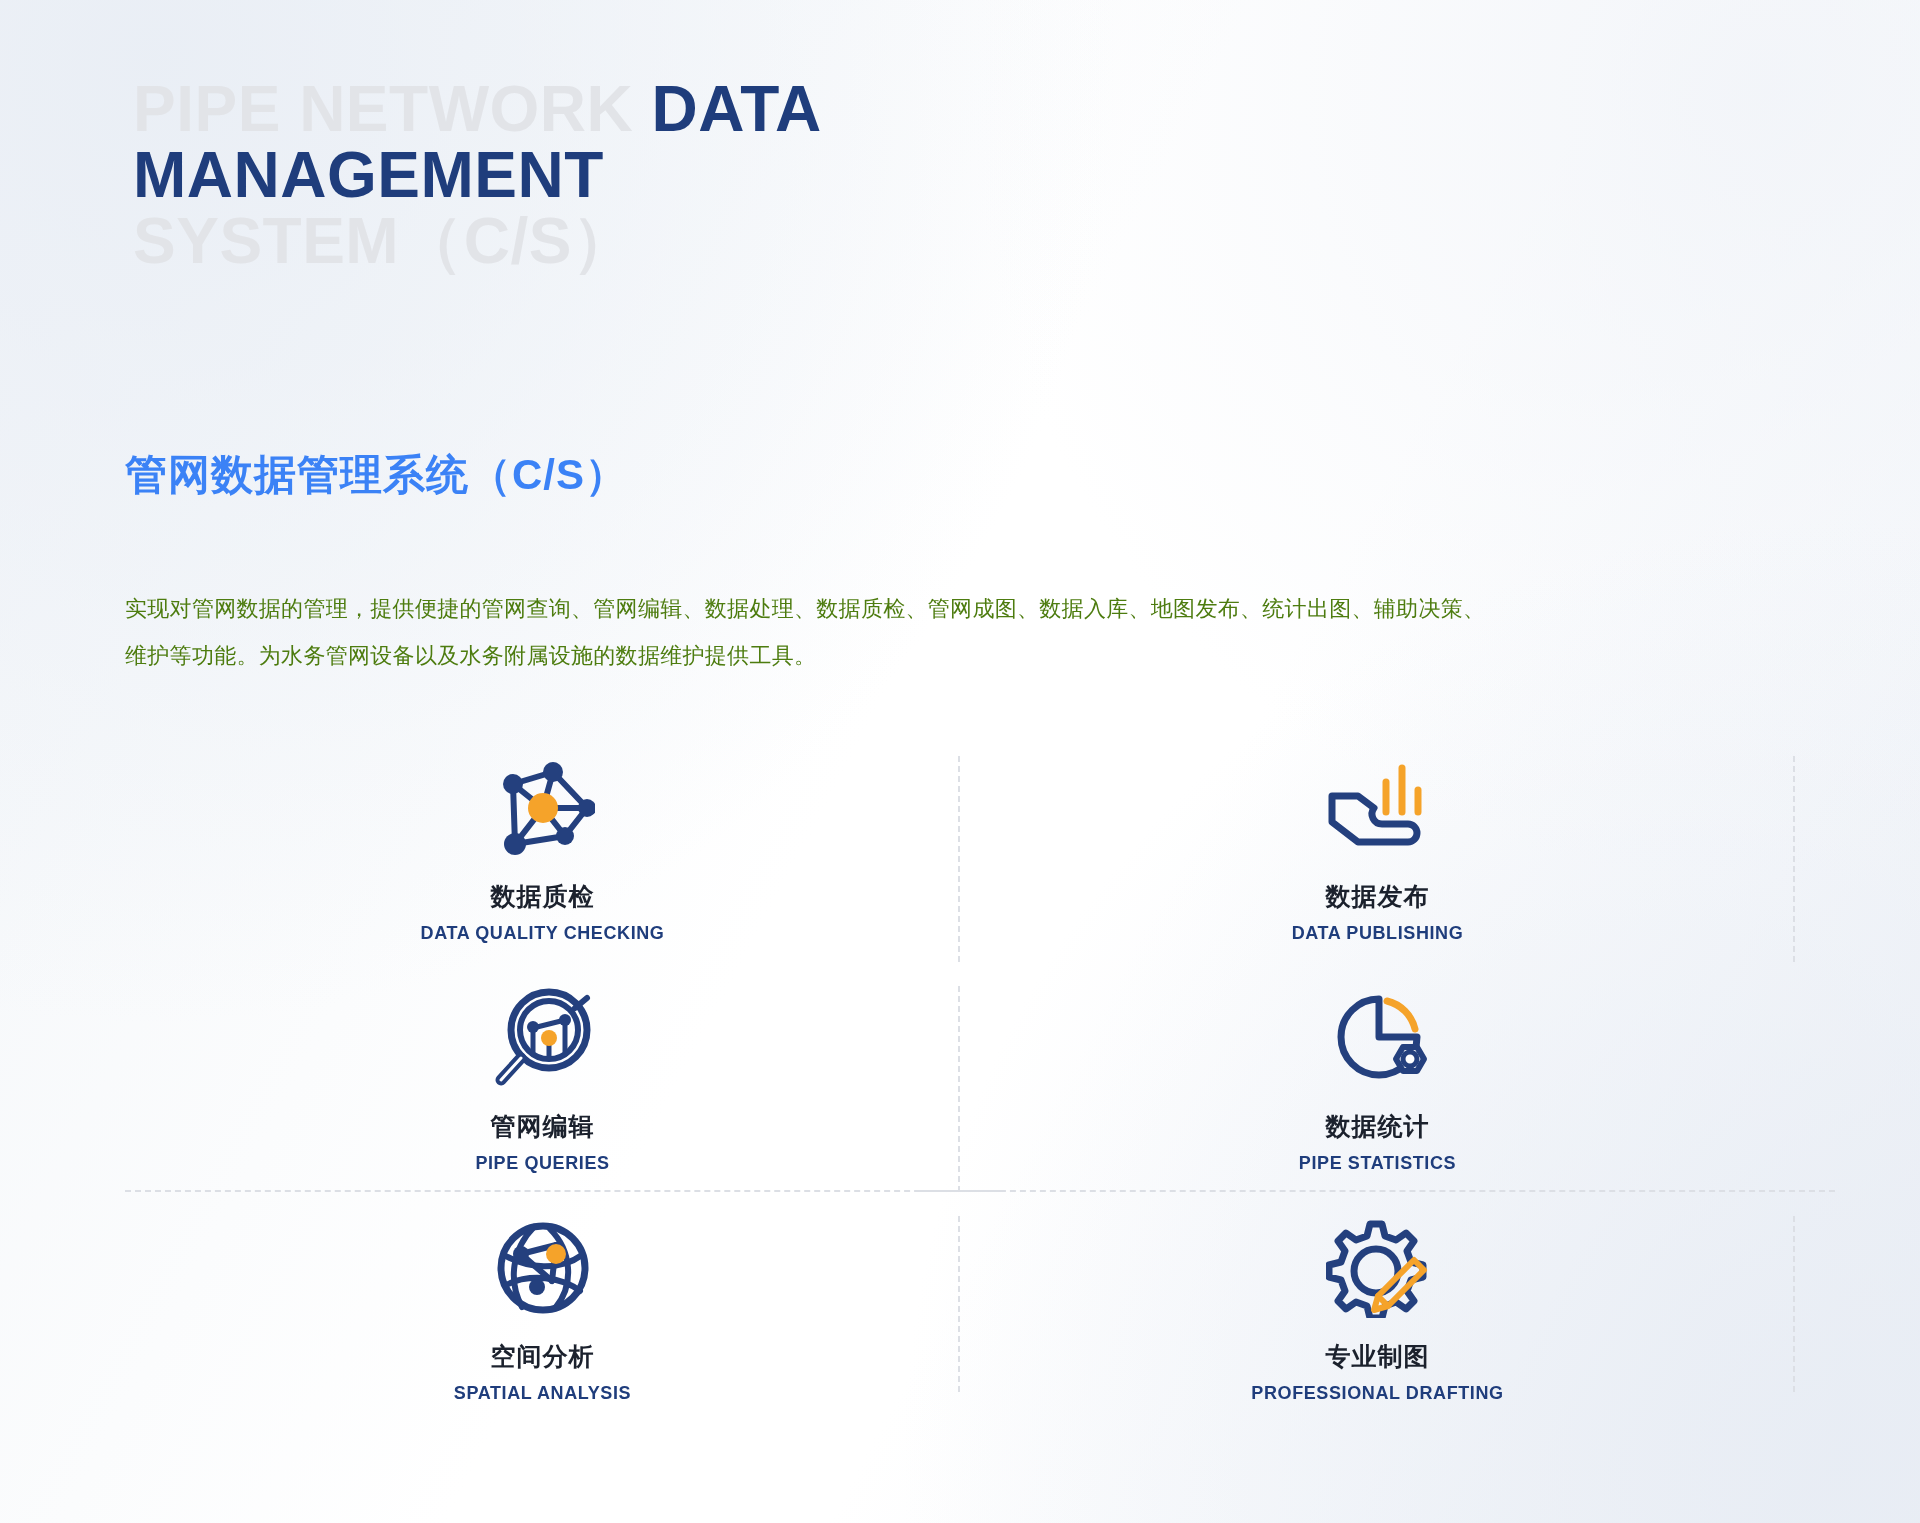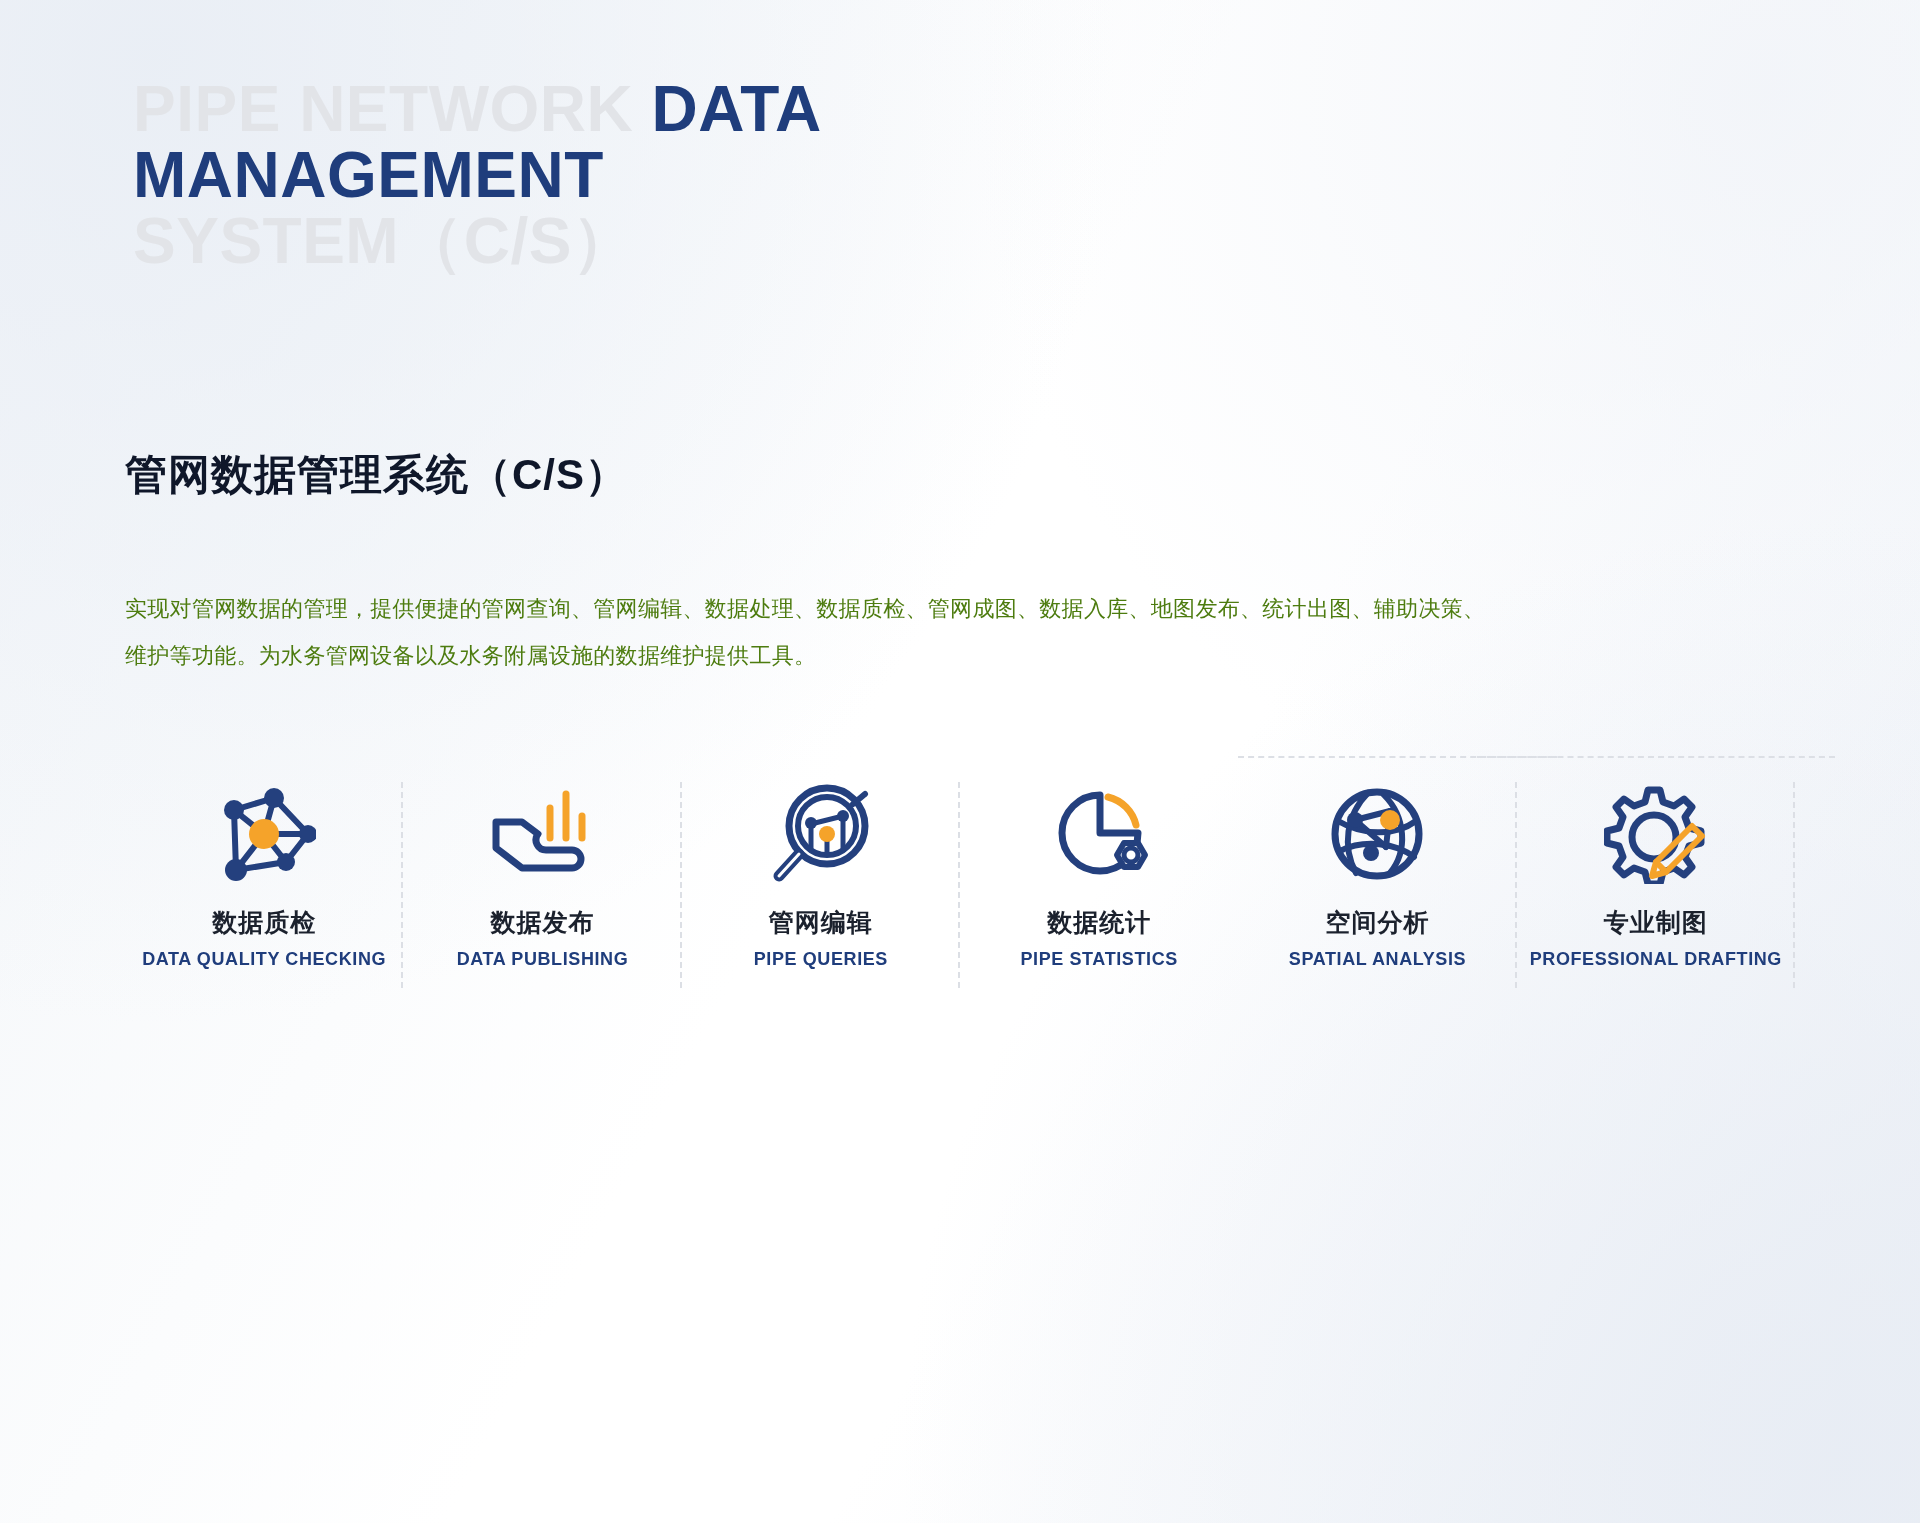--- a/index.html
+++ b/index.html
@@ -42,21 +42,21 @@
   .wm-ghost{ color:#e2e4e8; }
   .wm-solid{ color:#1f3d7c; }
 
   
   .cn-title{
     position:absolute;
     left:125px;
     top:447px;
     font-size:42px;
     font-weight:700;
-    color:#0f172a;
+    color:#3b82f6;
     letter-spacing:1px;
     white-space:nowrap;
   }
 
   
   .desc{
     position:absolute;
     left:125px;
     top:585px;
     width:1680px;
@@ -64,24 +64,24 @@
     line-height:47px;
     color:#4d7c0f;
     letter-spacing:.3px;
   }
   .desc p{ margin:0; white-space:nowrap; }
 
   
   .grid{
     position:absolute;
     left:125px;
-    top:770px;
+    top:744px;
     width:1670px;
     display:grid;
-    grid-template-columns:repeat(6,1fr);
+    grid-template-columns:repeat(2,1fr);
     grid-template-rows:230px 230px;
   }
   .cell{
     position:relative;
     display:flex;
     flex-direction:column;
     align-items:center;
     justify-content:flex-start;
     padding-top:10px;
   }

